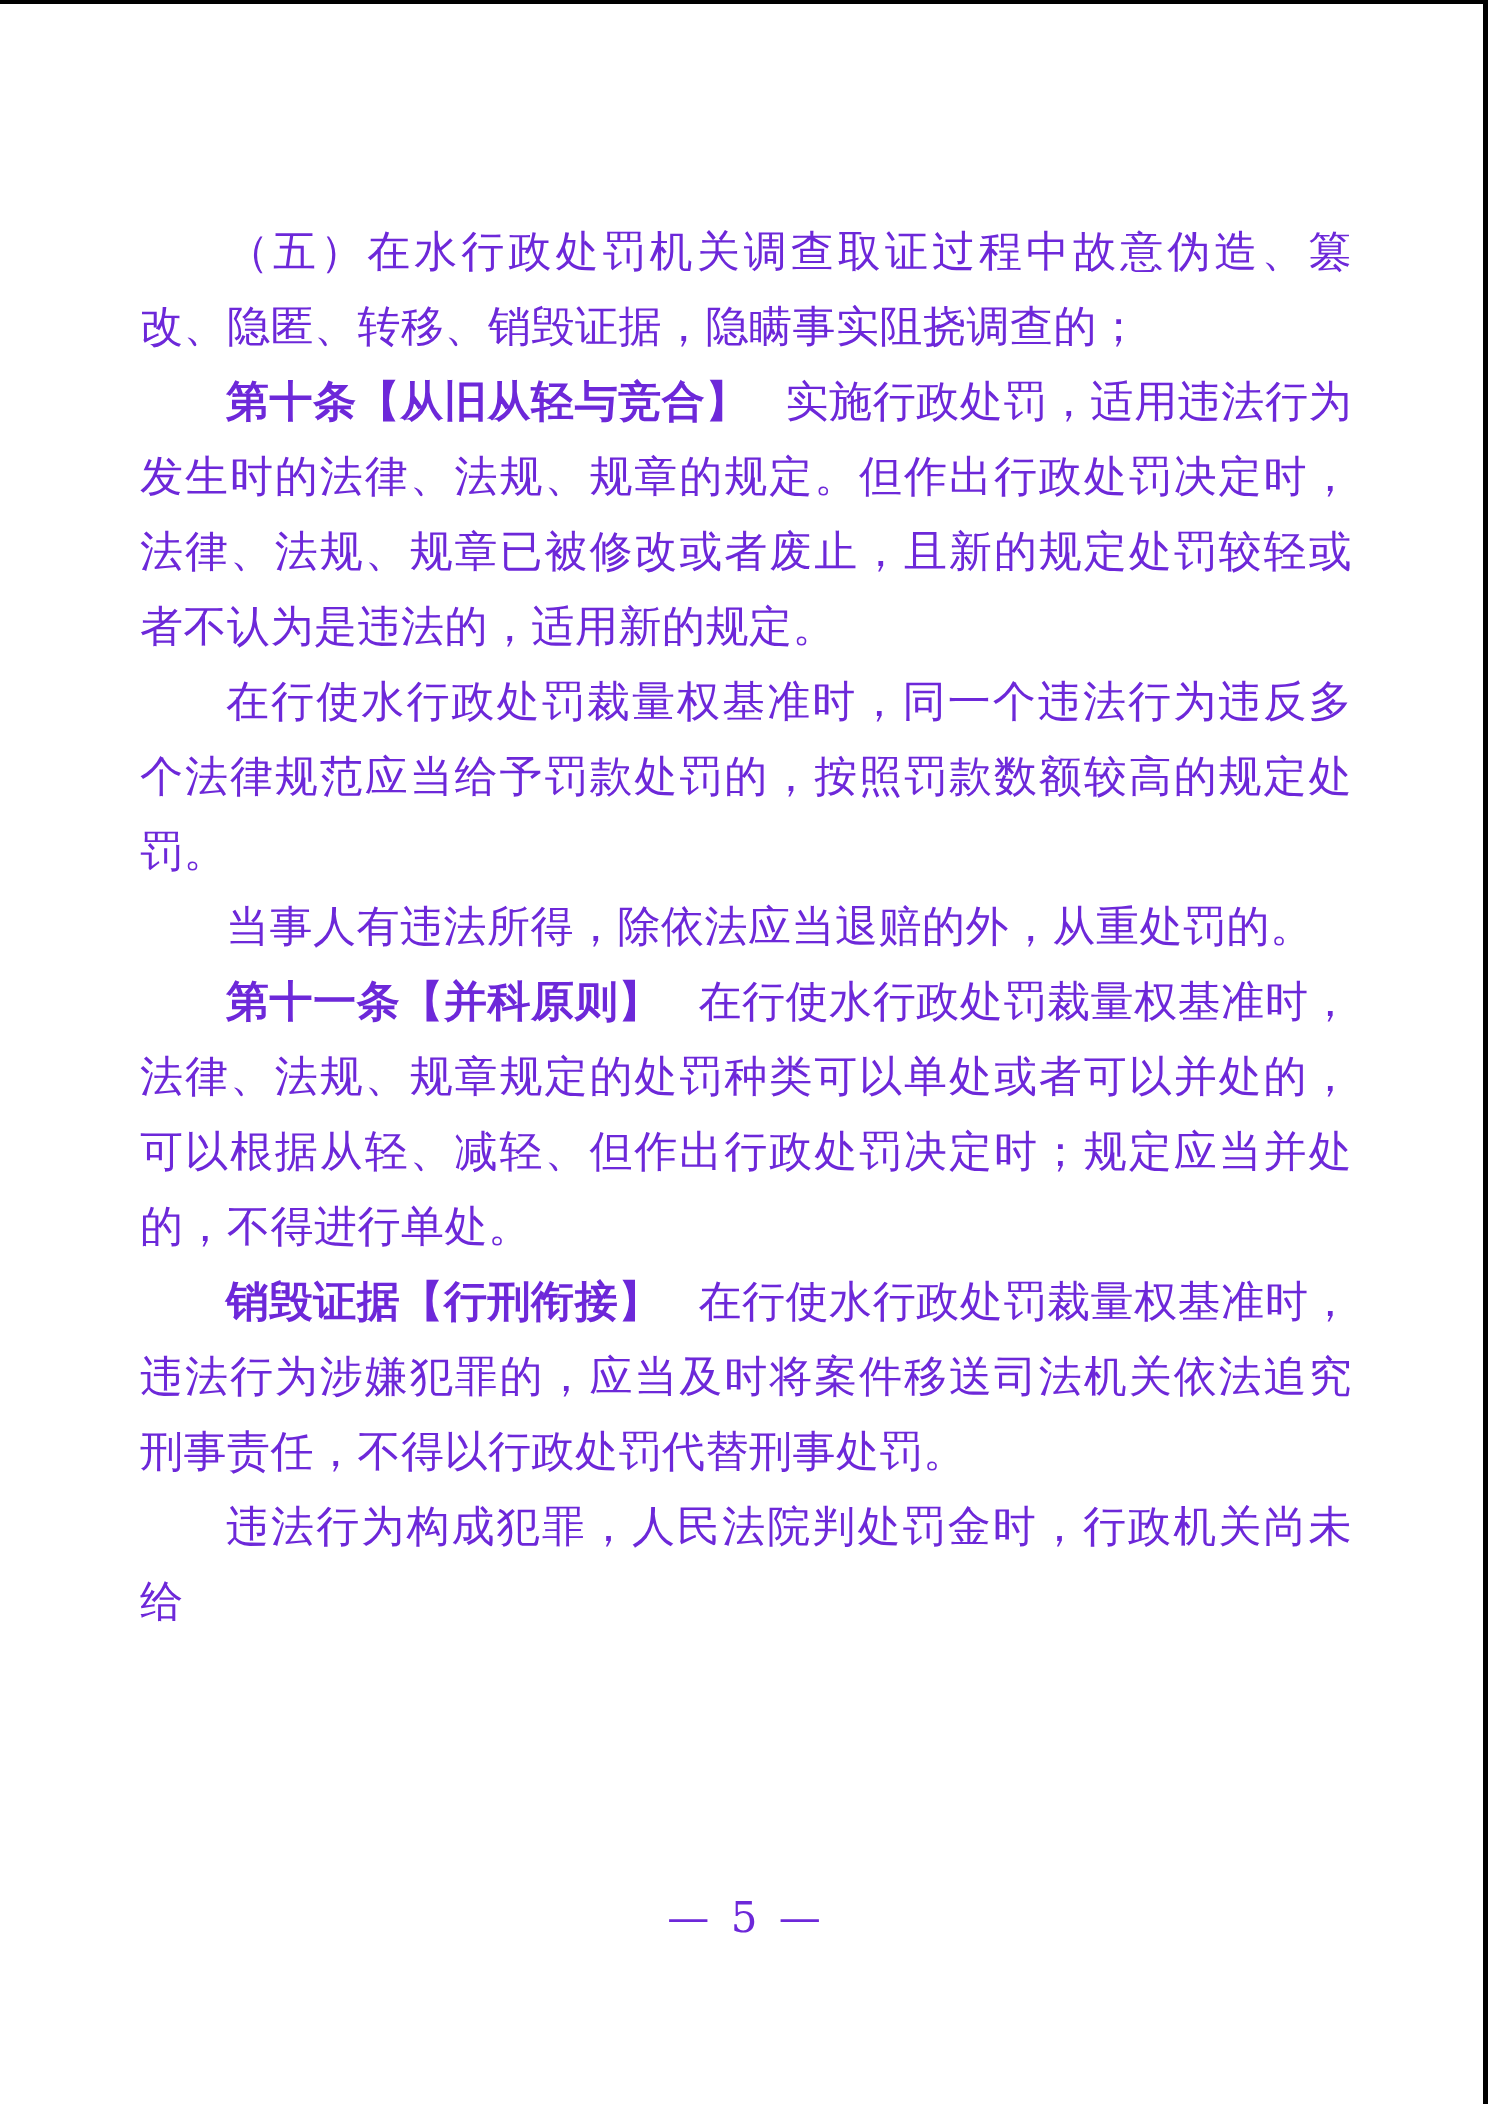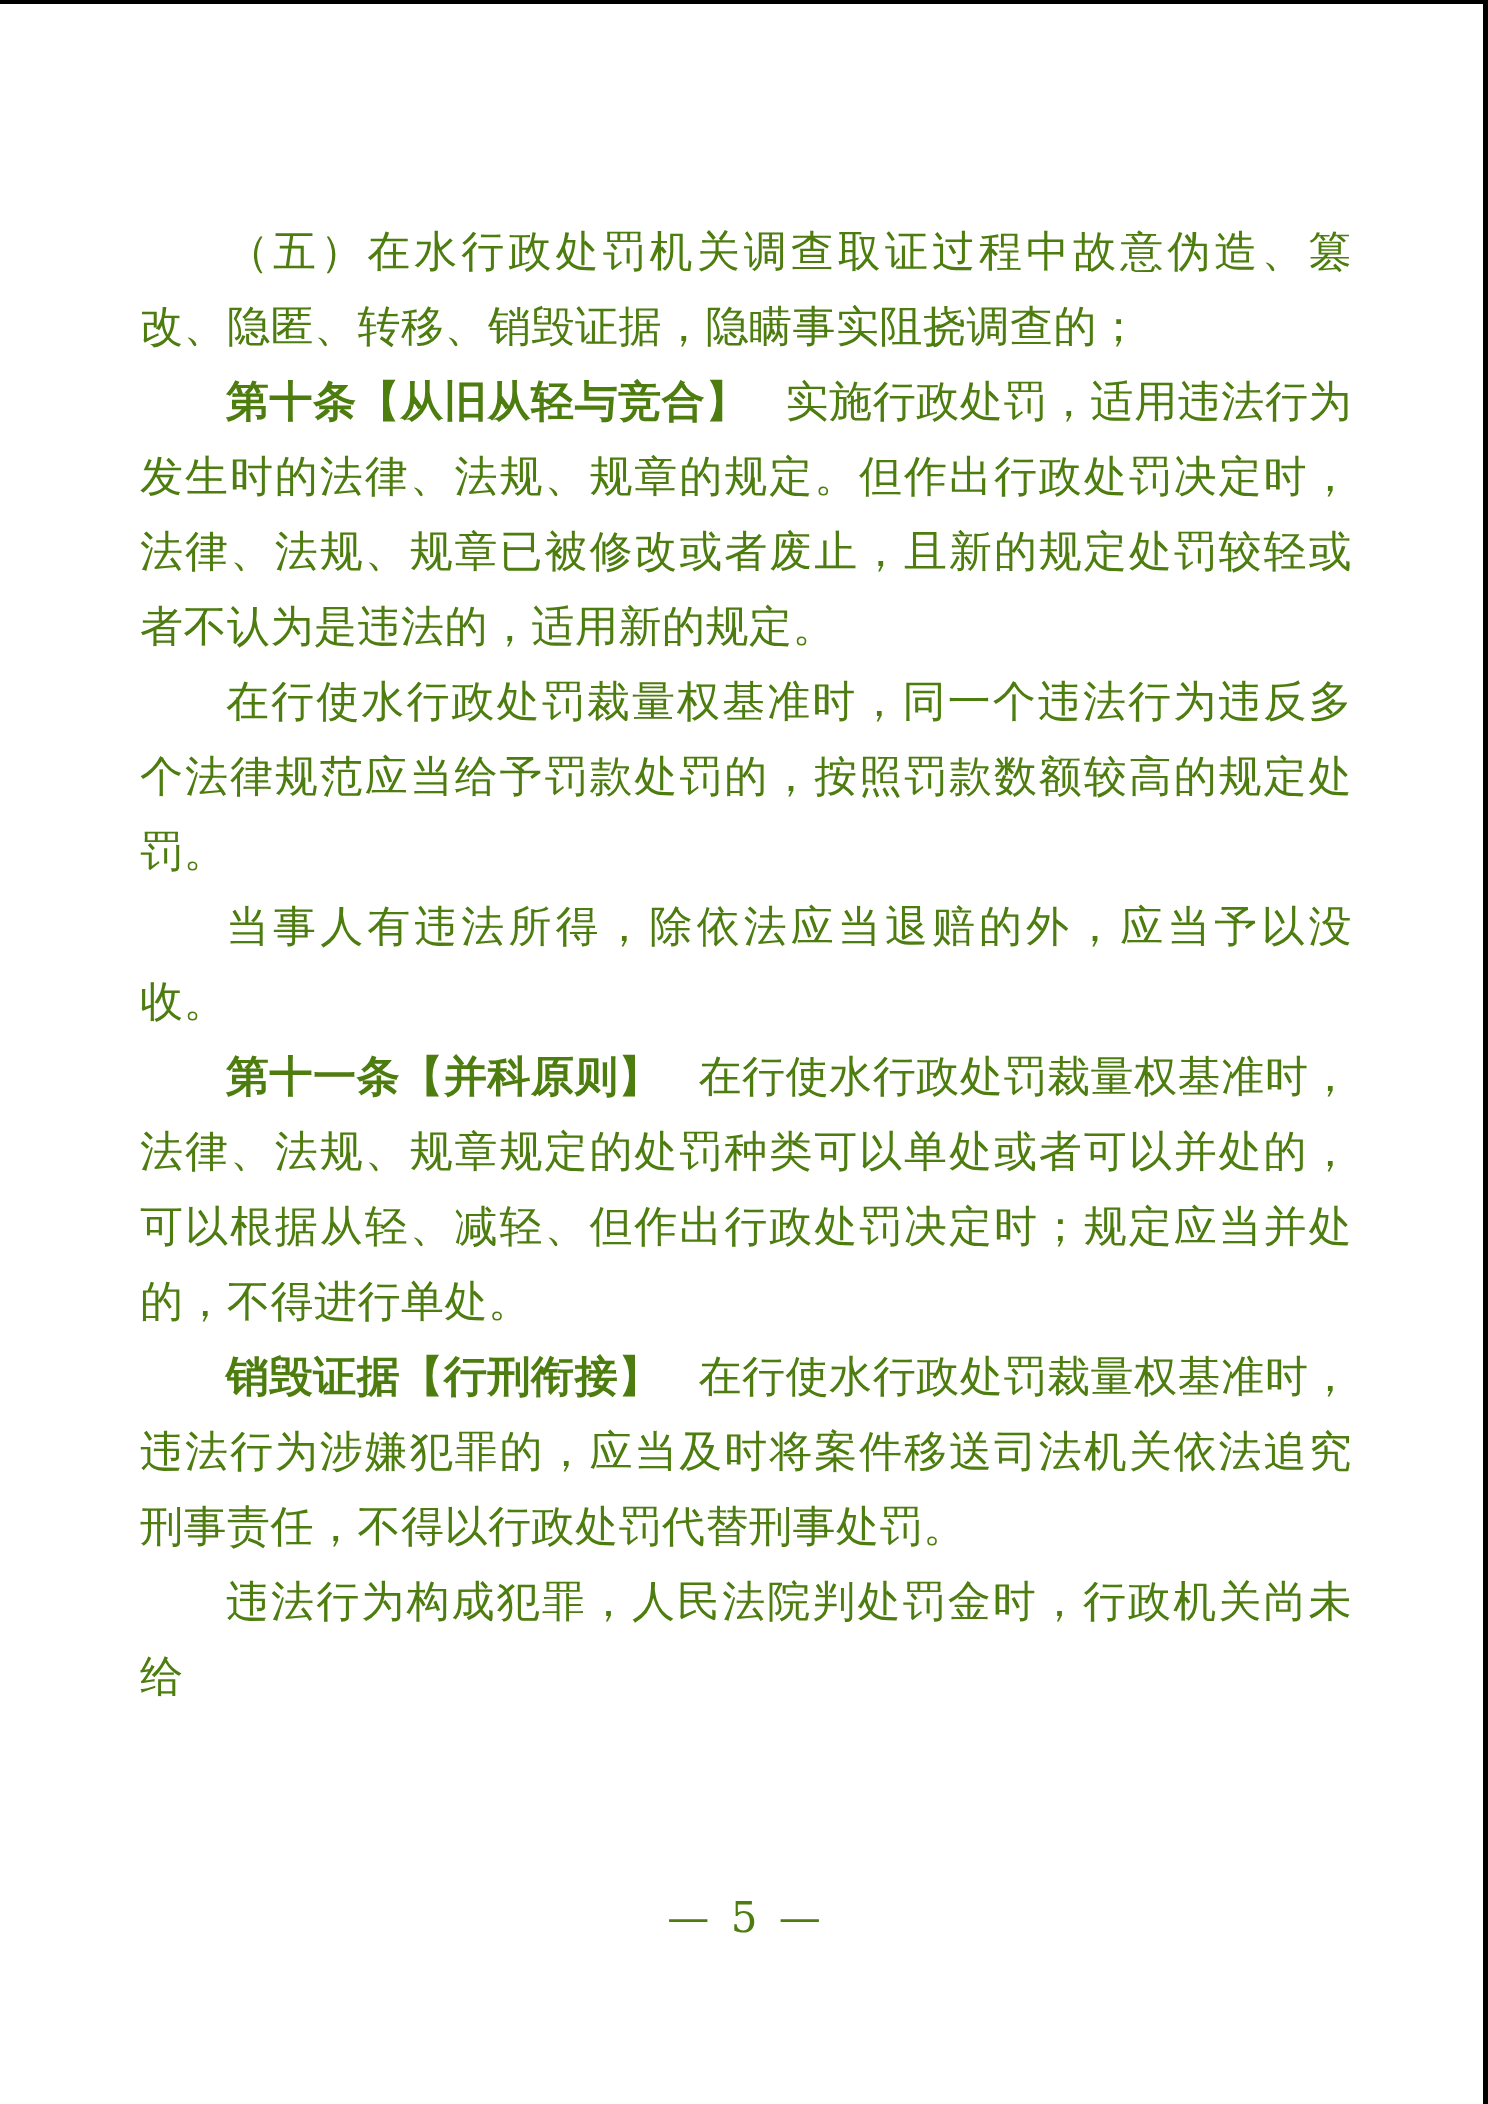--- a/index.html
+++ b/index.html
@@ -7,21 +7,21 @@
     padding: 0;
     background: #ffffff;
   }
   .page {
     position: relative;
     width: 1488px;
     height: 2104px;
     background: #ffffff;
     overflow: hidden;
     font-family: "DejaVu Serif", "Liberation Serif", serif;
-    color: #4d7c0f;
+    color: #6d28d9;
   }
   .border-top {
     position: absolute;
     top: 0; left: 0;
     width: 100%; height: 4px;
     background: #000000;
   }
   .border-right {
     position: absolute;
     top: 0; right: 0;
@@ -62,20 +62,20 @@
 <body>
 
 <div class="page">
   <div class="border-top"></div>
   <div class="border-right"></div>
 
   <main class="content" id="paragraphs">
       <p class="para">（五）在水行政处罚机关调查取证过程中故意伪造、篡改、隐匿、转移、销毁证据，隐瞒事实阻挠调查的；</p>
       <p class="para"><b class="article-head">第十条【从旧从轻与竞合】</b><span>实施行政处罚，适用违法行为发生时的法律、法规、规章的规定。但作出行政处罚决定时，法律、法规、规章已被修改或者废止，且新的规定处罚较轻或者不认为是违法的，适用新的规定。</span></p>
       <p class="para">在行使水行政处罚裁量权基准时，同一个违法行为违反多个法律规范应当给予罚款处罚的，按照罚款数额较高的规定处罚。</p>
-      <p class="para">当事人有违法所得，除依法应当退赔的外，应当予以没收。</p>
+      <p class="para">当事人有违法所得，除依法应当退赔的外，从重处罚的。</p>
       <p class="para"><b class="article-head">第十一条【并科原则】</b><span>在行使水行政处罚裁量权基准时，法律、法规、规章规定的处罚种类可以单处或者可以并处的，可以根据从轻、减轻、但作出行政处罚决定时；规定应当并处的，不得进行单处。</span></p>
       <p class="para"><b class="article-head">销毁证据【行刑衔接】</b><span>在行使水行政处罚裁量权基准时，违法行为涉嫌犯罪的，应当及时将案件移送司法机关依法追究刑事责任，不得以行政处罚代替刑事处罚。</span></p>
       <p class="para">违法行为构成犯罪，人民法院判处罚金时，行政机关尚未给</p>
     </main>
 
   <footer class="pagenum">— 5 —</footer>
 </div>
 
 </body></html>

